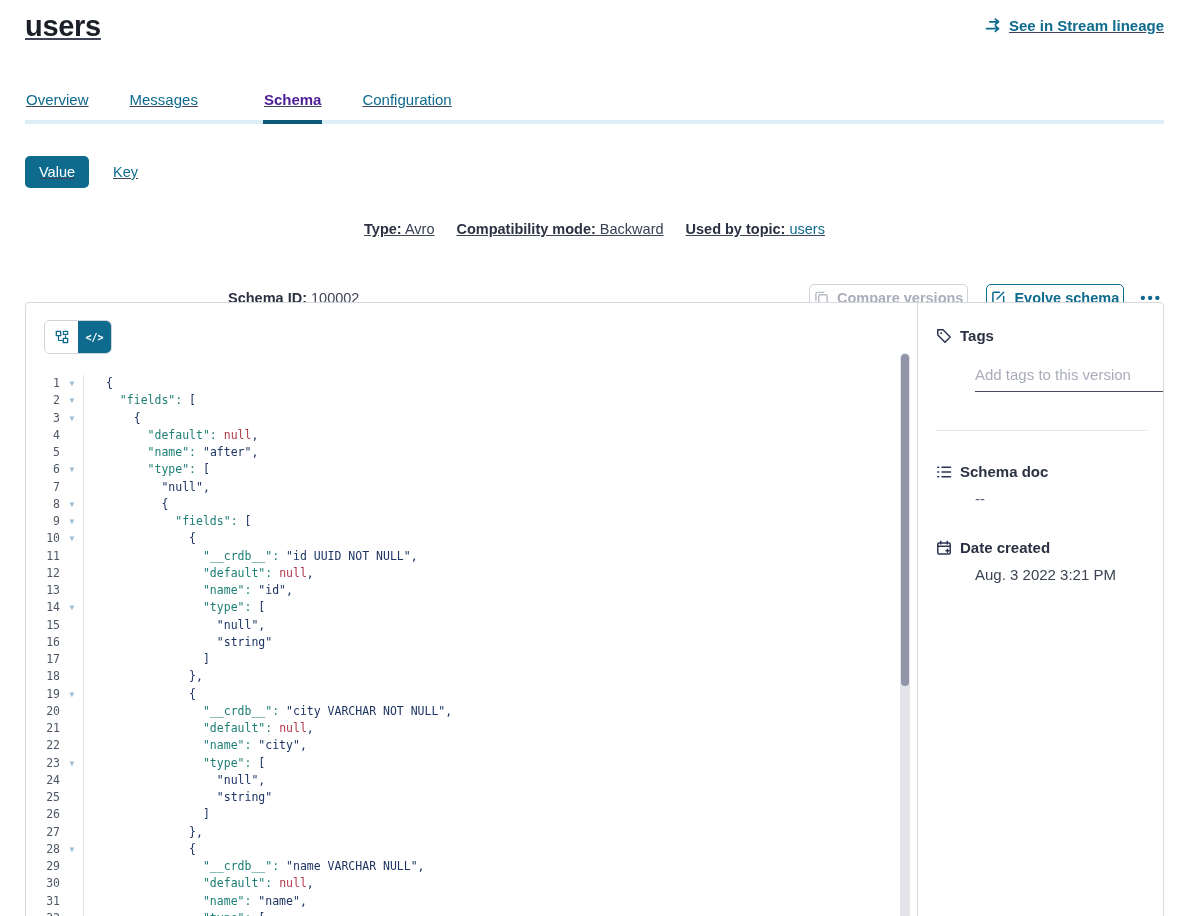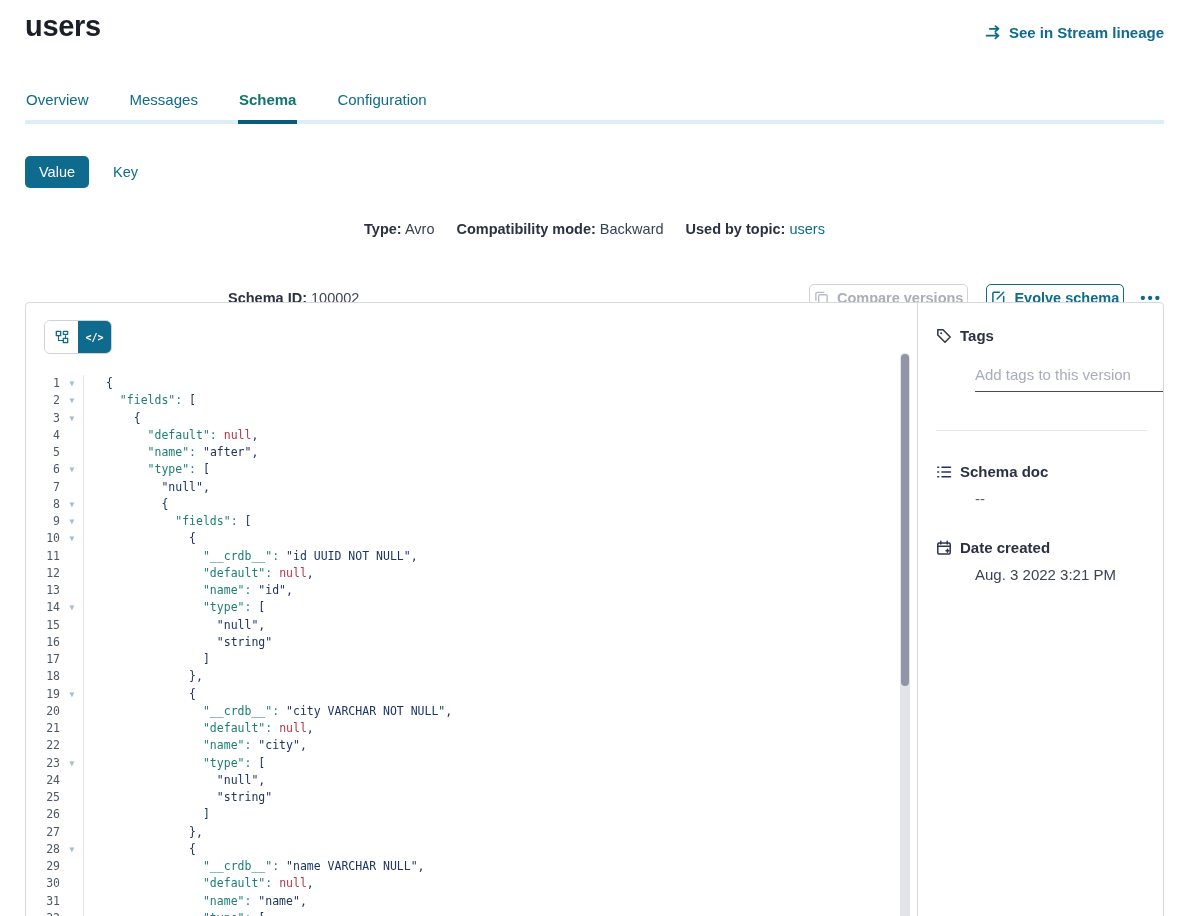--- a/index.html
+++ b/index.html
@@ -5,36 +5,36 @@
   :root{
     --accent:#0f6b8d; --accent-dark:#0b5a7a; --bar-light:#dceef6;
     --heading:#1b1f27; --label:#2b3142; --text:#3f4556;
     --border:#d7d9dd; --muted:#a8aeba;
     --code-key:#1d7e74; --code-str:#1e3563; --code-null:#b13a4a;
     --ln:#4d5766; --gutter:#e4e6ea; --arrow:#9fbdd3;
   }
   *{box-sizing:border-box; margin:0; padding:0;}
   html,body{width:1189px; height:916px; overflow:hidden; background:#fff;
     font-family:"Liberation Sans", sans-serif; color:var(--text);}
-  .page{position:relative; width:1189px; height:916px;}
+  .page{position:relative; width:1189px; height:916px;text-decoration:underline;}
 
   
   .topbar{display:flex; justify-content:space-between; align-items:flex-start;
     padding:10px 25px 0 25px;}
   .page-title{font-size:29px; font-weight:700; color:var(--heading); letter-spacing:-0.3px;}
   .lineage{display:flex; align-items:center; gap:7px; color:var(--accent);
-    font-size:15px; font-weight:700; cursor:pointer; margin-top:14px; text-decoration:none;justify-content:center;}
+    font-size:15px; font-weight:700; cursor:pointer; margin-top:7px; text-decoration:none;justify-content:center;}
 
   
   .tabs{position:relative; margin:42px 25px 0 25px; display:flex; gap:39px;}
   .tabs::after{content:""; position:absolute; left:0; right:0; bottom:0;
     height:4px; background:var(--bar-light);}
   .tab{position:relative; padding:6px 1px 16px 1px; font-size:15px; color:var(--accent);
     cursor:pointer;}
-  .tab.active{color:#0f766e; font-weight:600;}
+  .tab.active{color:#4c1d95; font-weight:600;margin-left:25px;}
   .tab.active::after{content:""; position:absolute; left:0; right:0; bottom:0;
     height:4px; background:var(--accent-dark); z-index:1;}
 
   
   .vk-row{margin:32px 25px 0 25px; display:flex; align-items:center; gap:24px;}
   .btn-value{background:var(--accent); color:#fff; border:none; border-radius:5px;
     font-size:14.5px; padding:8px 14px; font-family:inherit; cursor:pointer;}
   .key-link{color:var(--accent); font-size:14.5px; cursor:pointer;}
 
   

